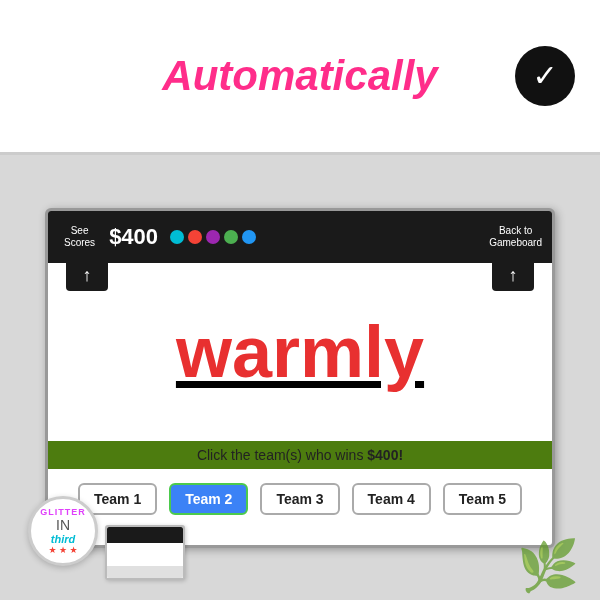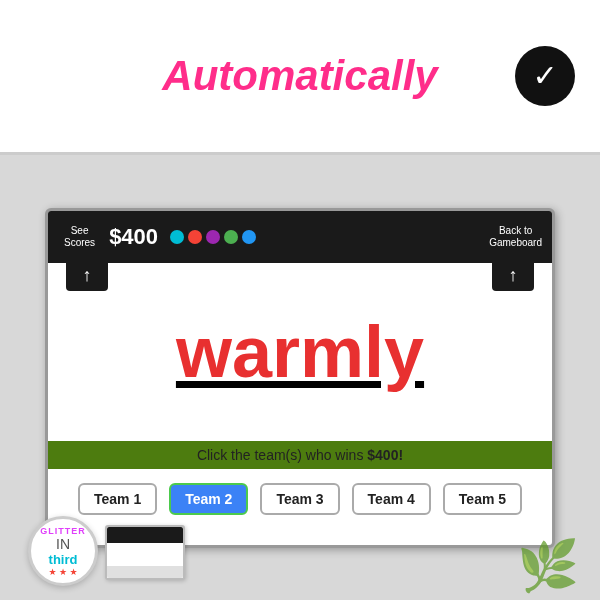--- a/index.html
+++ b/index.html
@@ -198,21 +198,21 @@
 
     .team-btn.active {
       background: #3b82f6;
       border-color: #4cca4c;
       color: white;
     }
 
     
     .logo {
       position: absolute;
-      bottom: 14px;
+      bottom: 34px;
       left: 28px;
       width: 70px;
       height: 70px;
       border-radius: 50%;
       background: white;
       border: 3px solid #ccc;
       display: flex;
       flex-direction: column;
       align-items: center;
       justify-content: center;
@@ -226,23 +226,24 @@
       color: #e040fb;
       letter-spacing: 1px;
     }
 
     .logo-in {
       font-size: 14px;
       color: #555;
     }
 
     .logo-third {
-      font-size: 13px;
+      font-size: 11px;
       font-weight: bold;
       color: #00bcd4;
+      font-style: italic;
     }
 
     .logo-star {
       color: #f44336;
       font-size: 9px;
     }
 
     
     .plant {
       position: absolute;

